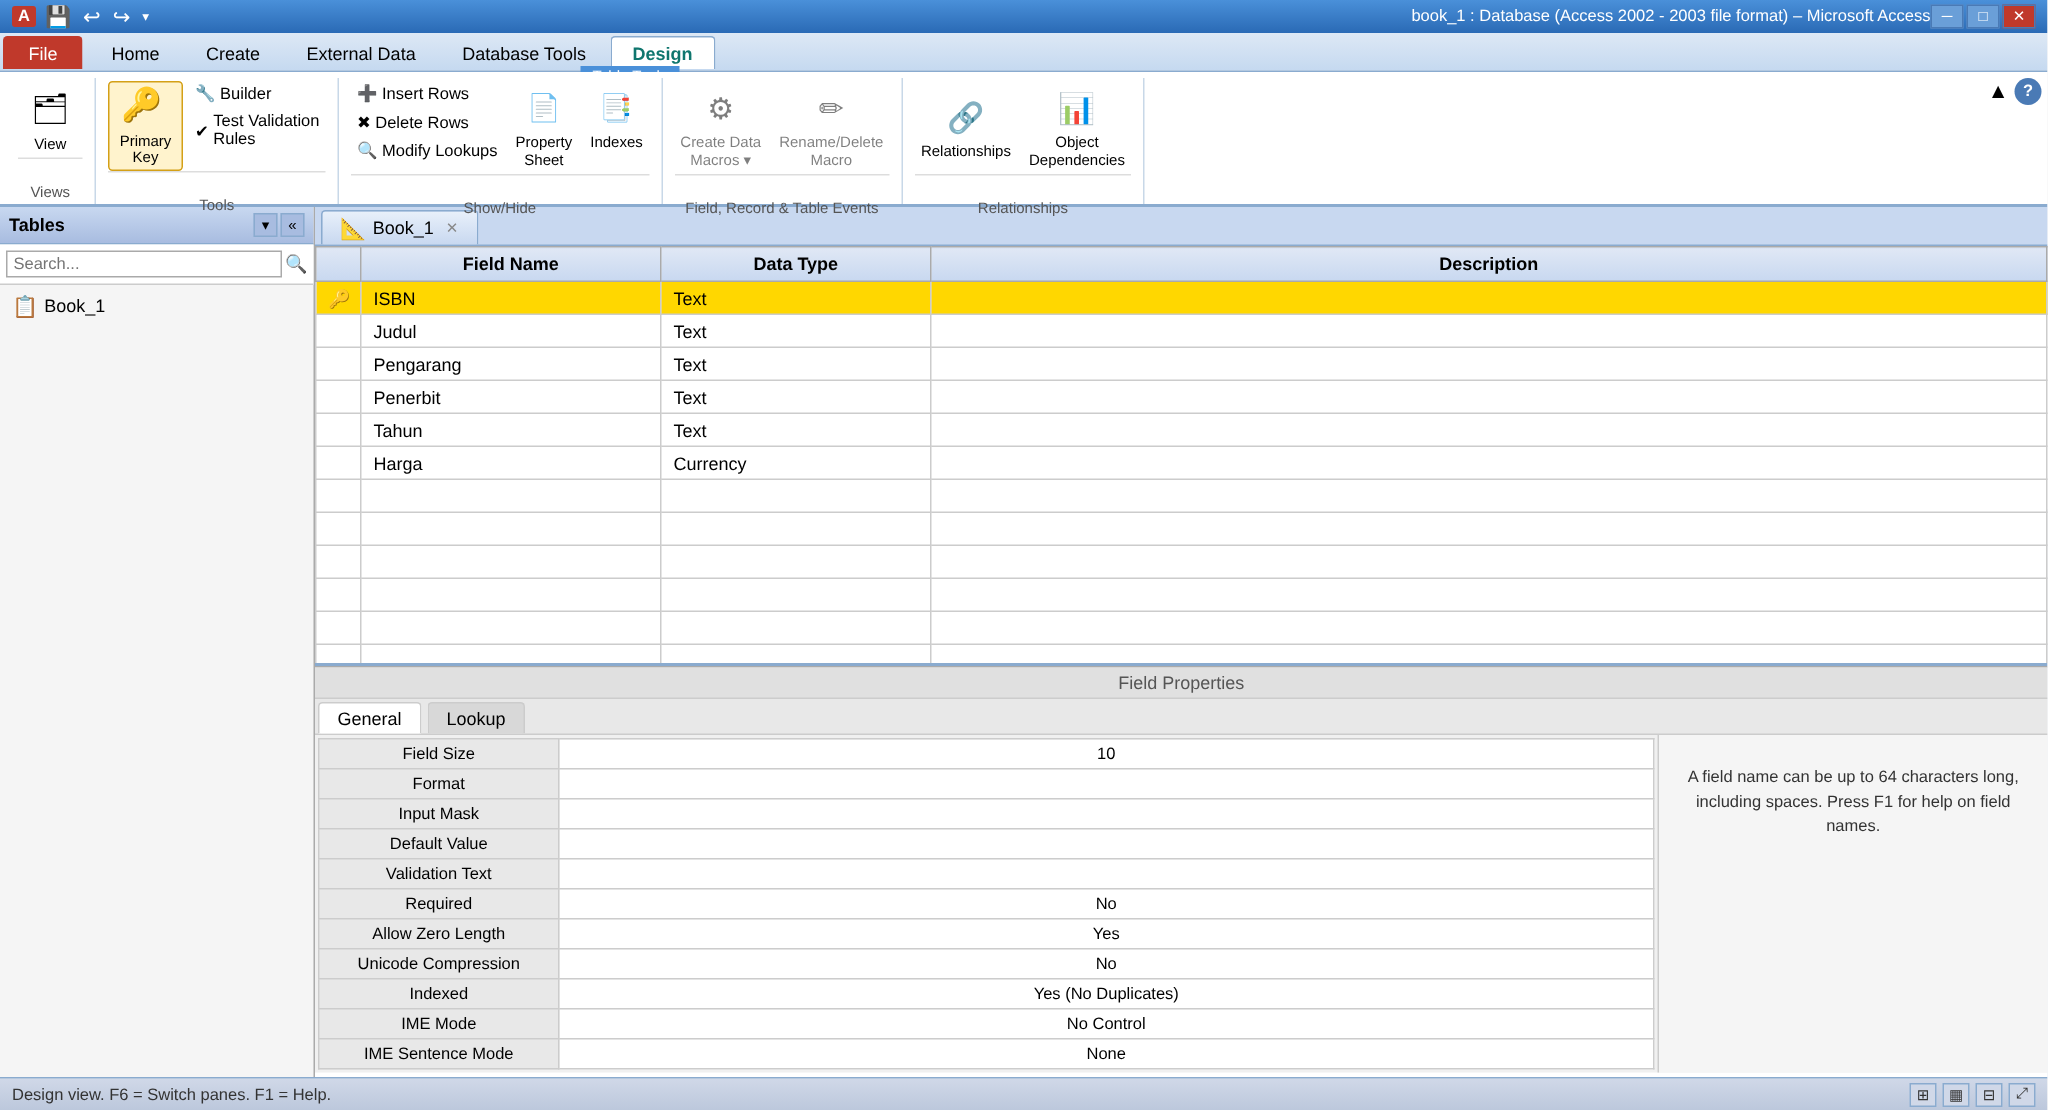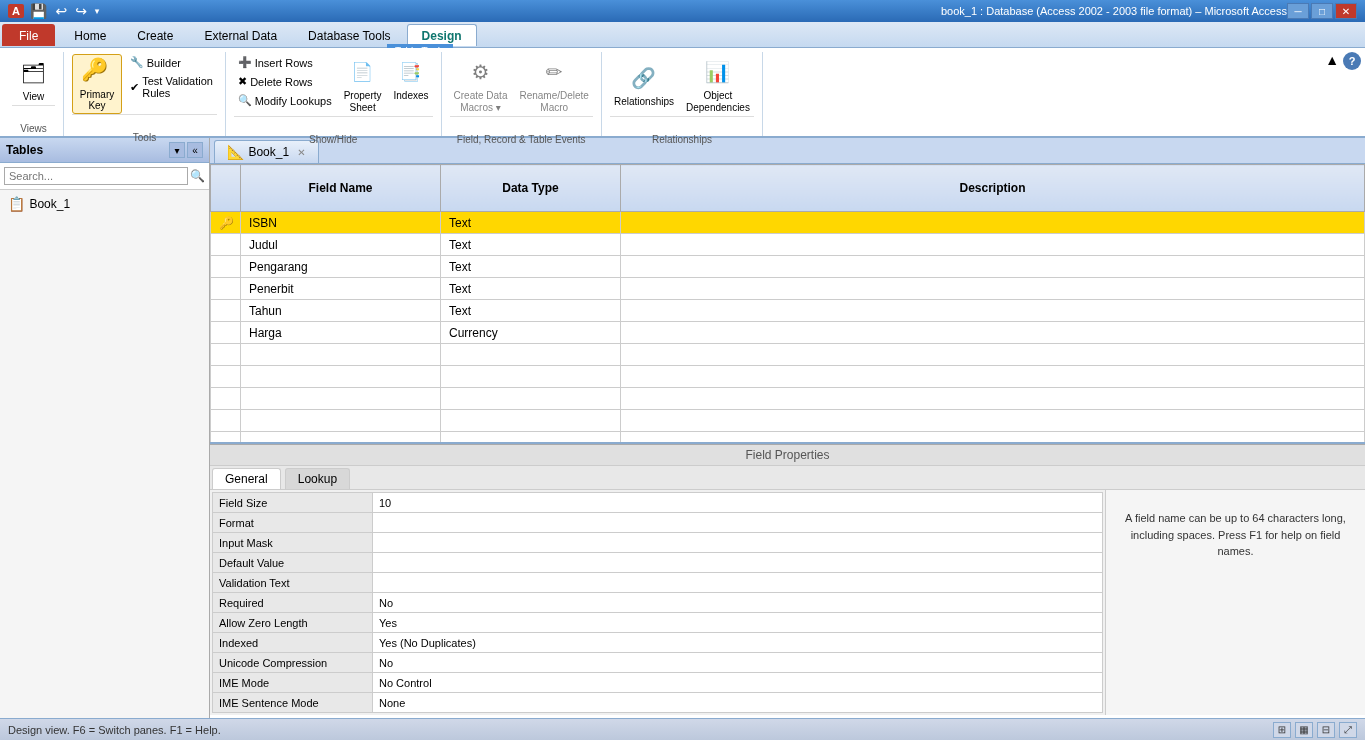--- a/index.html
+++ b/index.html
@@ -217,21 +217,21 @@
       max-height: 280px;
     }
     #field-table {
       width: 100%;
       border-collapse: collapse;
       table-layout: fixed;
     }
     #field-table thead th {
       background: linear-gradient(to bottom, #e0e8f5, #c8d8f0);
       border: 1px solid #aaa;
-      padding: 16px 8px;
+      padding: 4px 8px;
       font-size: 12px;
       font-weight: bold;
       text-align: center;
     }
     #field-table thead th:first-child { width: 30px; }
     #field-table thead th:nth-child(2) { width: 200px; }
     #field-table thead th:nth-child(3) { width: 180px; }
     #field-table tbody td {
       border: 1px solid #ccc;
       padding: 3px 8px;
@@ -281,20 +281,21 @@
     }
     #fp-table {
       width: 100%;
       border-collapse: collapse;
     }
     #fp-table tr td {
       border: 1px solid #ccc;
       padding: 2px 6px;
       font-size: 11px;
       height: 20px;
+      text-align: center;
     }
     #fp-table tr td:first-child {
       background: #e8e8e8;
       width: 160px;
       font-weight: normal;
     }
     #fp-table tr td:last-child {
       background: white;
       min-width: 200px;
     }
@@ -625,26 +626,26 @@
     </tr>
                   <tr>
       <td>Required</td>
       <td contenteditable="false" style="">No</td>
     </tr>
                   <tr>
       <td>Allow Zero Length</td>
       <td contenteditable="false" style="">Yes</td>
     </tr>
                   <tr>
+      <td>Unicode Compression</td>
+      <td contenteditable="false" style="">No</td>
+    </tr>
+                  <tr>
       <td>Indexed</td>
       <td contenteditable="false" style="">Yes (No Duplicates)</td>
-    </tr>
-                  <tr>
-      <td>Unicode Compression</td>
-      <td contenteditable="false" style="">No</td>
     </tr>
                   <tr>
       <td>IME Mode</td>
       <td contenteditable="false" style="">No Control</td>
     </tr>
                   <tr>
       <td>IME Sentence Mode</td>
       <td contenteditable="false" style="">None</td>
     </tr>
                 </tbody>

